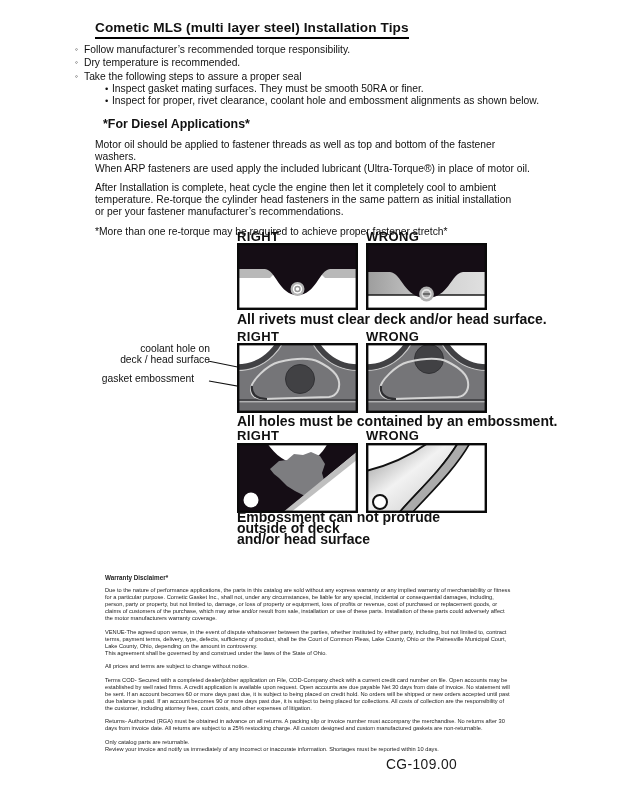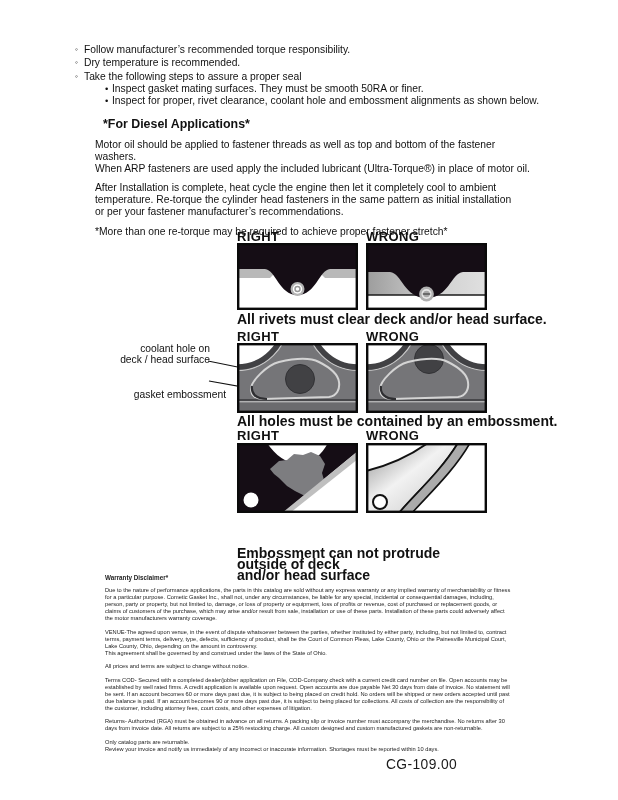--- a/index.html
+++ b/index.html
@@ -26,38 +26,39 @@
   .d-head{font-size:12.4px;font-weight:bold;margin:0 0 8px 8px;}
   .diesel p{font-size:10.3px;line-height:11.8px;margin:0 0 8px 0;}
   
   .fig-heads{position:absolute;left:237px;display:flex;gap:8px;}
   .fig-head{width:121px;text-align:left;font-size:13px;font-weight:bold;letter-spacing:0.4px;}
   .fig-boxes{position:absolute;left:237px;display:flex;gap:8px;}
   .fig-boxes svg{display:block;}
   .caption{position:absolute;left:237px;font-size:14px;font-weight:bold;line-height:10.8px;}
   .f1-heads{top:229px;} .f1-boxes{top:243px;} .f1-cap{top:314px;}
   .f2-heads{top:329px;} .f2-boxes{top:343px;} .f2-cap{top:416px;}
-  .f3-heads{top:428px;} .f3-boxes{top:443px;} .f3-cap{top:548px;width:235px;}
+  .f3-heads{top:428px;} .f3-boxes{top:443px;} .f3-cap{top:512px;width:235px;}
   
   .lbl{position:absolute;font-size:10.3px;line-height:10.6px;text-align:right;}
   .lbl-coolant{left:96px;top:344px;width:114px;}
-  .lbl-emboss{left:102px;top:374px;width:124px;margin-top:16px;}
+  .lbl-emboss{left:70px;top:374px;width:124px;}
   .leader-svg{position:absolute;left:206px;top:356px;}
   
   .warranty{position:absolute;left:105px;top:574px;width:408px;color:#222;}
   .w-head{font-size:6.3px;font-weight:bold;margin:0 0 6px 0;}
   .warranty p{font-size:5.7px;line-height:7px;margin:0 0 6.5px 0;}
   
   .doc-code{position:absolute;left:386px;top:757px;font-size:13.8px;letter-spacing:0.4px;color:#1a1a1a;}
 </style>
 </head>
 <body>
 
 <div class="page">
 
+  <h1 class="title">Cometic MLS (multi layer steel) Installation Tips</h1>
 
   <div class="bullets">
     <div class="b-row">
       <span class="b-mark">◦</span>
       <span class="b-text">Follow manufacturer’s recommended torque responsibility.</span>
     </div>
     <div class="b-row">
       <span class="b-mark">◦</span>
       <span class="b-text">Dry temperature is recommended.</span>
     </div>

